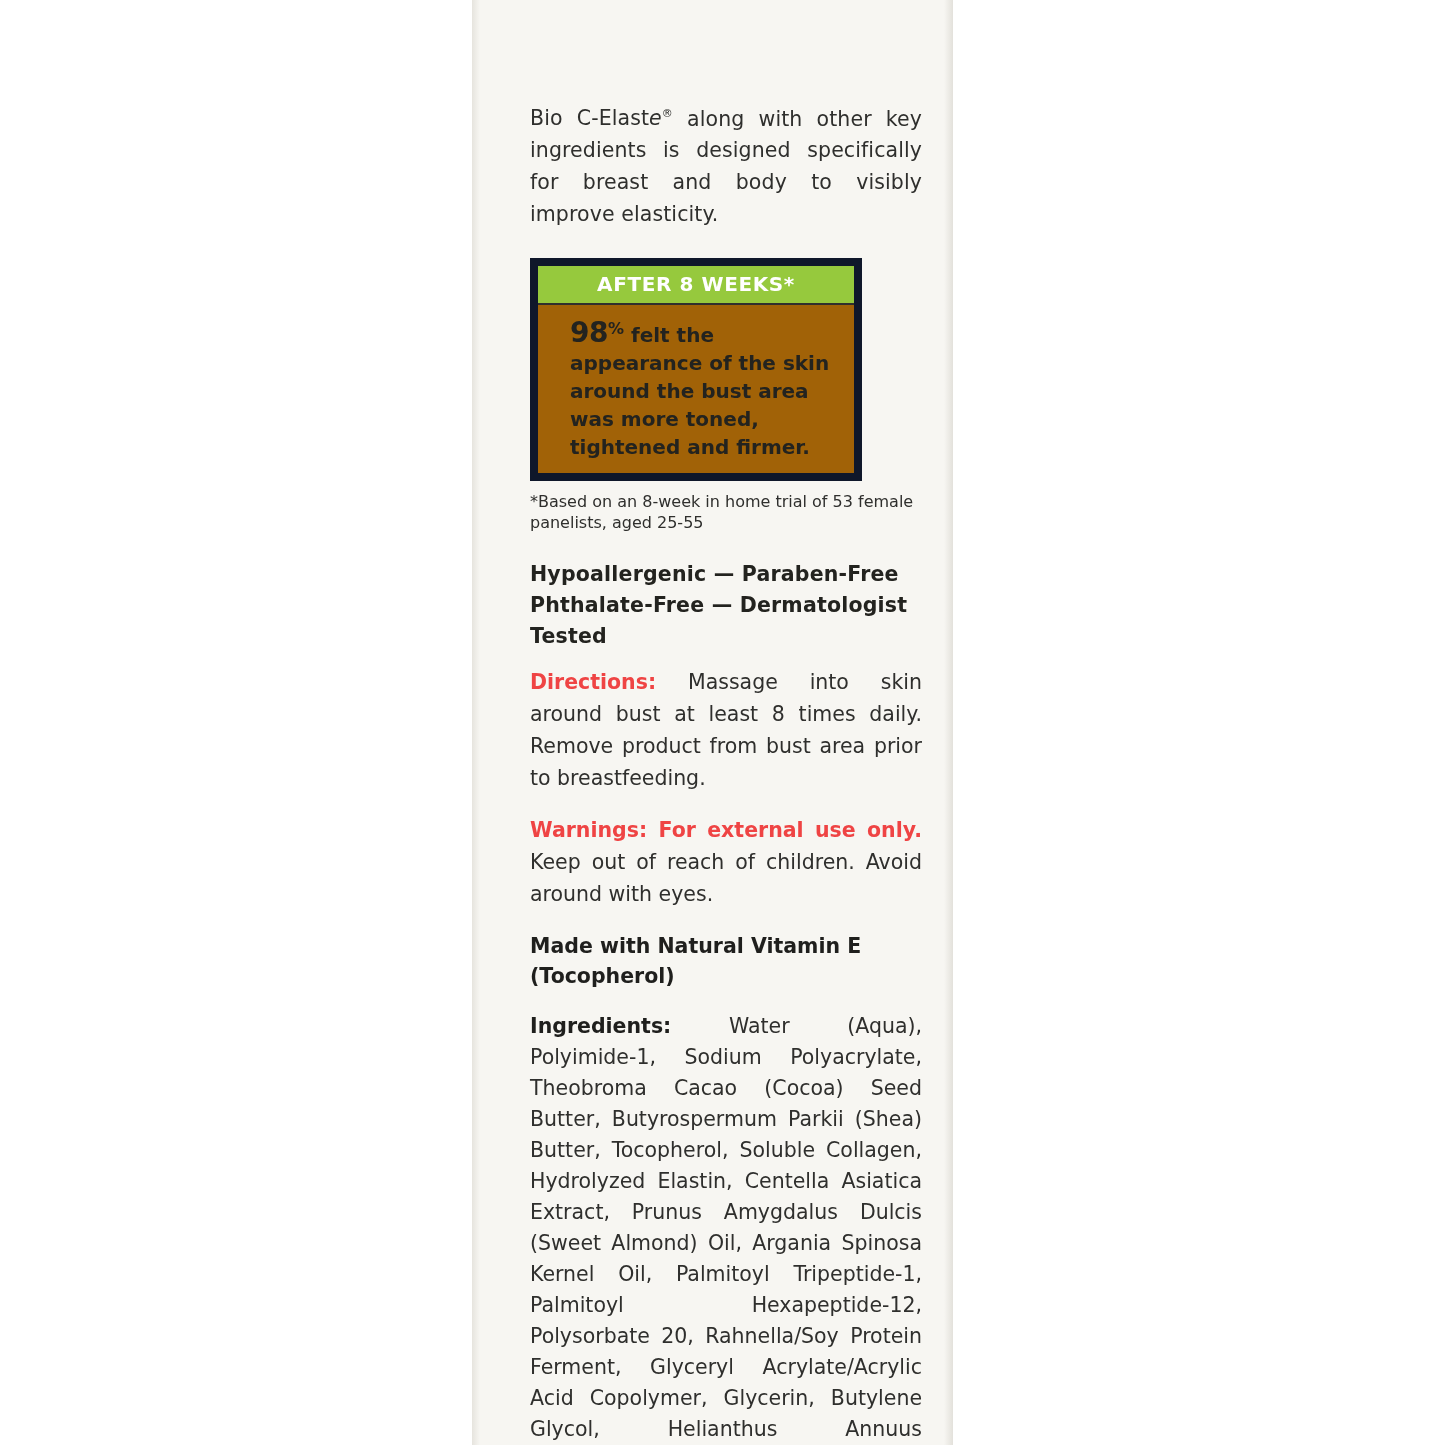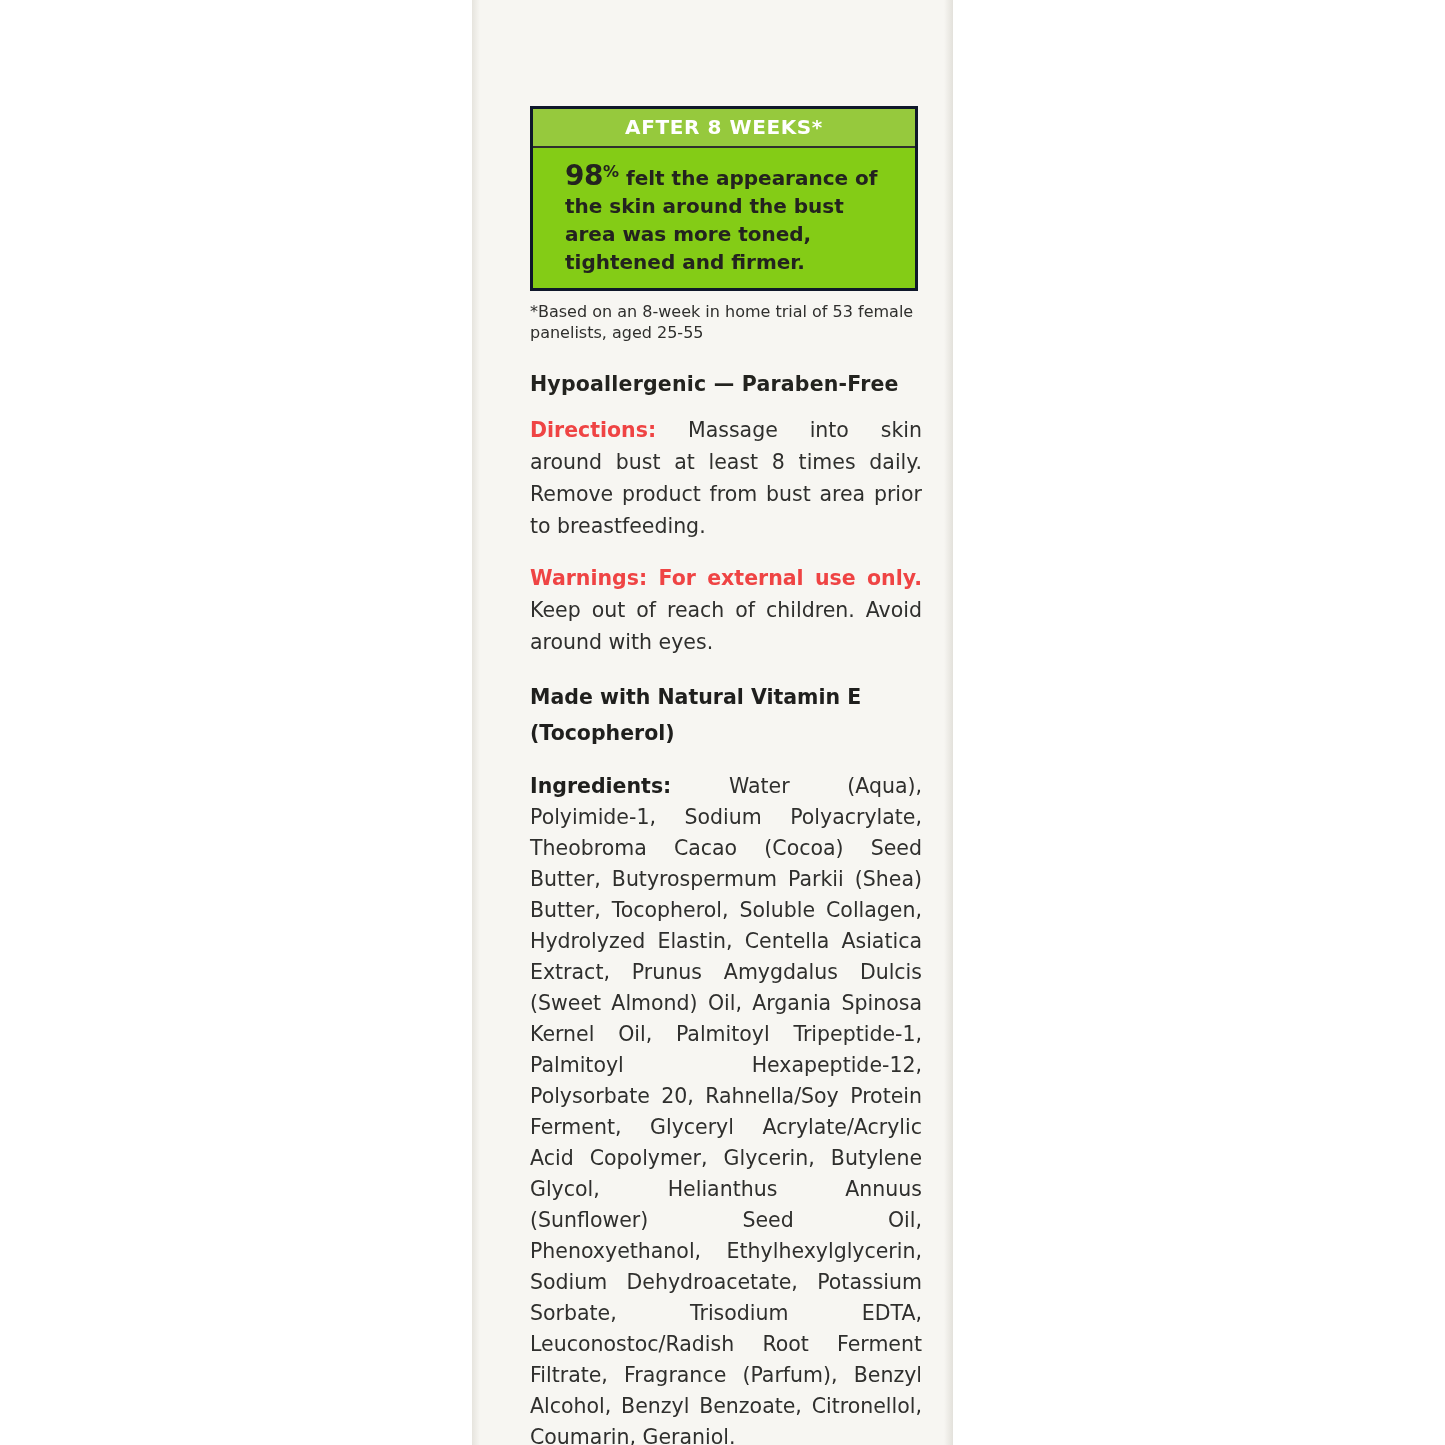--- a/index.html
+++ b/index.html
@@ -65,24 +65,24 @@
     font-style: italic;
   }
   .sup {
     font-size: 11px;
     vertical-align: super;
   }
 
   
   .claims {
     margin-top: 28px;
-    border: 3px solid #0f172a;
-    width: 388px;
+    border: 8px solid #0f172a;
+    width: 332px;
     box-sizing: border-box;
-    background: #84cc16;
+    background: #a16207;
   }
   .claims-header {
     background: #96c93d;
     color: #ffffff;
     text-align: center;
     font-weight: bold;
     font-size: 20px;
     letter-spacing: 0.6px;
     padding: 6px 0 7px 0;
     font-family: "DejaVu Sans", sans-serif;
@@ -134,21 +134,21 @@
     font-size: 20.5px;
     line-height: 32px;
     color: #2f2f2d;
     text-align: justify;
   }
   .para b { color: #ef4444; }
 
   .madewith {
     margin-top: 20px;
     font-size: 20.5px;
-    line-height: 36px;
+    line-height: 30px;
     font-weight: bold;
     color: #1f1f1d;
   }
   .ingredients {
     margin-top: 2px;
     font-size: 20.5px;
     line-height: 31px;
     color: #2f2f2d;
     text-align: justify;
   }
@@ -158,34 +158,36 @@
 <body>
 
 <div id="page">
 
   <div class="panel"></div>
   <div class="panel-edge-left"></div>
   <div class="panel-edge-right"></div>
 
   <div class="content">
 
+    <p class="intro"><span class="brand"><span>Bio C-Elast</span><i>e</i><span class="sup">®</span></span><span> along with other key ingredients is designed specifically for breast and body to visibly improve elasticity.</span></p>
 
     <div class="claims">
       <div class="claims-header">AFTER 8 WEEKS*</div>
 
       <div class="claim-row">
         <span class="pct">98</span><span class="pct-sign">%</span><span> felt the appearance of the skin around the bust area was more toned, tightened and firmer.</span>
       </div>
 
     </div>
 
     <p class="footnote">*Based on an 8-week in home trial of 53 female panelists, aged 25-55</p>
 
     <div class="badges">
       <div>Hypoallergenic — Paraben-Free</div>
+      <div>Phthalate-Free — Dermatologist Tested</div>
     </div>
 
     <p class="para"><b>Directions:</b><span> Massage into skin around bust at least 8 times daily. Remove product from bust area prior to breastfeeding.</span></p>
 
     <p class="para"><b>Warnings: For external use only.</b><span> Keep out of reach of children. Avoid around with eyes.</span></p>
 
     <p class="madewith">Made with Natural Vitamin E (Tocopherol)</p>
 
     <p class="ingredients"><b>Ingredients:</b><span> Water (Aqua), Polyimide-1, Sodium Polyacrylate, Theobroma Cacao (Cocoa) Seed Butter, Butyrospermum Parkii (Shea) Butter, Tocopherol, Soluble Collagen, Hydrolyzed Elastin, Centella Asiatica Extract, Prunus Amygdalus Dulcis (Sweet Almond) Oil, Argania Spinosa Kernel Oil, Palmitoyl Tripeptide-1, Palmitoyl Hexapeptide-12, Polysorbate 20, Rahnella/Soy Protein Ferment, Glyceryl Acrylate/Acrylic Acid Copolymer, Glycerin, Butylene Glycol, Helianthus Annuus (Sunflower) Seed Oil, Phenoxyethanol, Ethylhexylglycerin, Sodium Dehydroacetate, Potassium Sorbate, Trisodium EDTA, Leuconostoc/Radish Root Ferment Filtrate, Fragrance (Parfum), Benzyl Alcohol, Benzyl Benzoate, Citronellol, Coumarin, Geraniol.</span></p>
 

